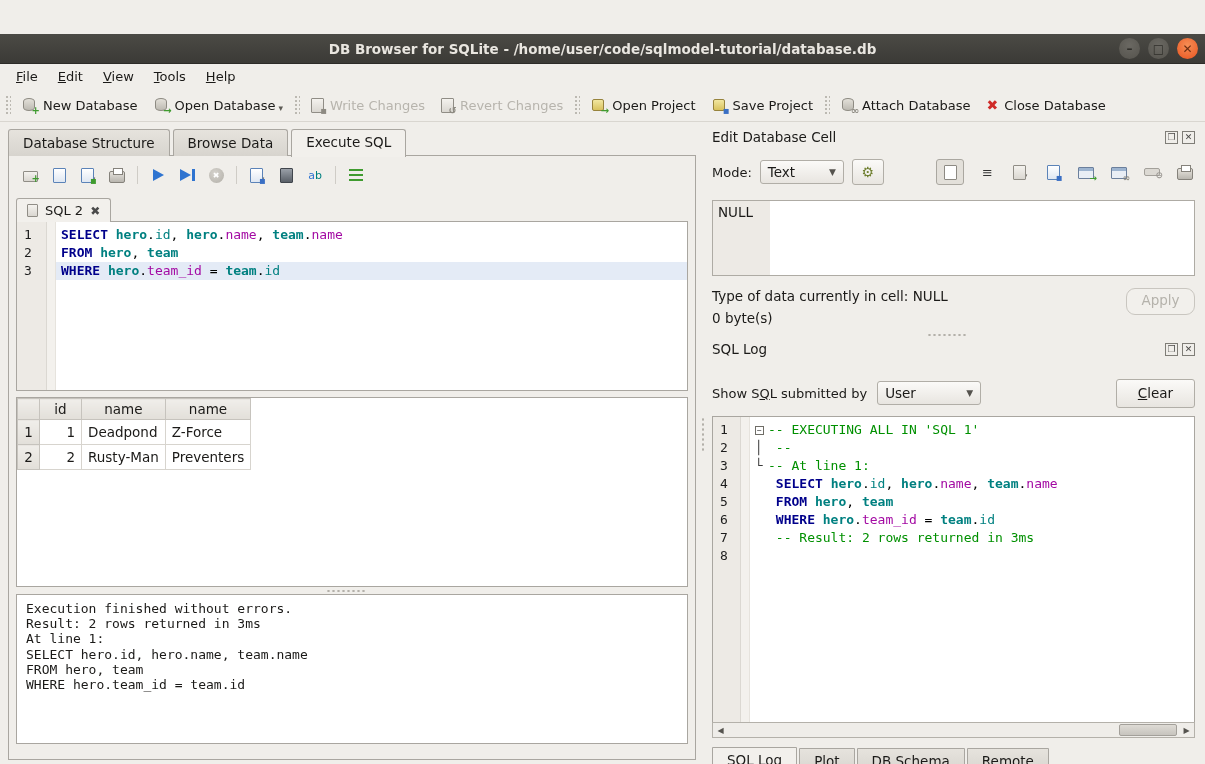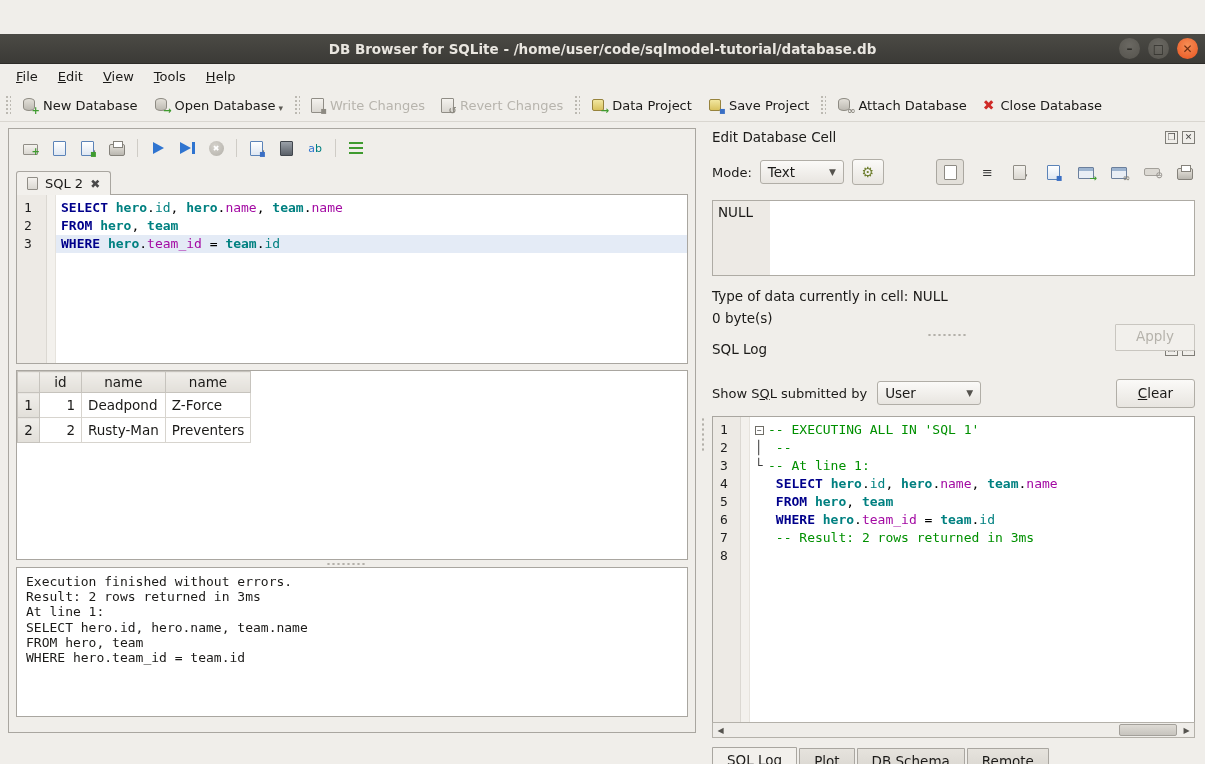--- a/index.html
+++ b/index.html
@@ -113,21 +113,21 @@
   .win-ic { position:relative; width:16px; height:12px; border:1px solid #6b7f9c; background:#e9eef5; border-radius:1px; margin-top:2px; }
   .win-ic:before { content:""; position:absolute; top:0; left:0; right:0; height:3px; background:#9db4d0; }
   .win-ic .badge { position:absolute; right:-4px; bottom:-5px; font-size:9px; font-weight:bold; }
   .toggle-ic { width:16px; height:8px; border:1px solid #a3a09a; background:#dcd9d3; border-radius:2px; position:relative; }
   .toggle-ic .badge { position:absolute; right:-4px; bottom:-5px; font-size:9px; color:#9b9893; font-weight:bold; }
 
   .cell-editor { border:1px solid #aeaba4; background:#fff; height:76px; margin-top:14px; display:flex; overflow:hidden; }
   .cell-gutter { width:57px; background:#edeae5; padding:3px 5px; font-size:13.5px; }
   .cell-info { position:relative; margin-top:9px; height:46px; font-size:13.5px; }
   .cell-info div { line-height:22px; }
-  .apply-btn { position:absolute; right:0; top:3px; width:80px; height:27px; border:1px solid #c9c6c0; background:#f2f0ec; color:#b5b2ab; border-radius:1px; text-align:center; line-height:25px; font-size:13.5px;margin-top:36px; }
+  .apply-btn { position:absolute; right:0; top:3px; width:69px; height:27px; border:1px solid #c9c6c0; background:#f2f0ec; color:#b5b2ab; border-radius:9px; text-align:center; line-height:25px; font-size:13.5px; }
 
   .show-row { display:flex; align-items:center; margin-top:18px; height:30px; }
   .clear-btn { margin-left:auto; border:1px solid #b1aea7; background:linear-gradient(#fbfaf8,#e8e5e0); border-radius:3px; width:79px; height:29px; text-align:center; line-height:27px; font-size:13.5px; }
   .sqllog-box { border:1px solid #a9a6a0; border-bottom:none; background:#fff; margin-top:8px; height:306px; display:flex; font-family:"DejaVu Sans Mono","Liberation Mono",monospace; font-size:13px; overflow:hidden; }
   .sqllog-box .gutter { width:28px; }
   .scrollbar-h { height:16px; border:1px solid #b4b1aa; background:#efede9; position:relative; display:flex; align-items:center; }
   .sb-arrow { width:15px; height:14px; display:flex; align-items:center; justify-content:center; font-size:8px; color:#55534e; }
   .sb-arrow.right { margin-left:auto; }
   .sb-thumb { position:absolute; right:17px; top:1px; width:58px; height:12px; background:linear-gradient(#dedbd5,#c7c4be); border:1px solid #a3a09a; border-radius:2px; }
   .bottom-tabs { display:flex; margin-top:10px; align-items:flex-start; }
@@ -189,21 +189,21 @@
         <span class="badge gray">↺</span>
       </span>
     <span>Revert Changes</span>
   </div>
   <div class="tb-handle"></div>
   <div class="tbtn">
     <span class="cube-ic">
         <span class="cube"></span>
         <span class="badge green">→</span>
       </span>
-    <span>Data Project</span>
+    <span>Open Project</span>
   </div>
   <div class="tbtn">
     <span class="cube-ic">
         <span class="cube"></span>
         <span class="badge blue">▪</span>
       </span>
     <span>Save Project</span>
   </div>
   <div class="tb-handle"></div>
   <div class="tbtn">
@@ -215,20 +215,25 @@
   </div>
   <div class="tbtn">
     <span class="x-ic">✖</span>
     <span>Close Database</span>
   </div>
 </div>
 
 <div class="main">
 
   <div class="left-panel">
+    <div class="main-tabs">
+      <div class="tab">Database Structure</div>
+      <div class="tab">Browse Data</div>
+      <div class="tab active">Execute SQL</div>
+    </div>
     <div class="tab-frame">
 
       <div class="sql-toolbar">
         <span class="mi">
             <span class="doc-ic gray" style="width:15px;height:11px;margin-top:3px;"></span>
             <span class="badge green" style="position:absolute;right:0;bottom:0;font-size:10px;font-weight:bold;">+</span>
           </span>
         <span class="mi">
             <span class="doc-ic"></span>
           </span>

